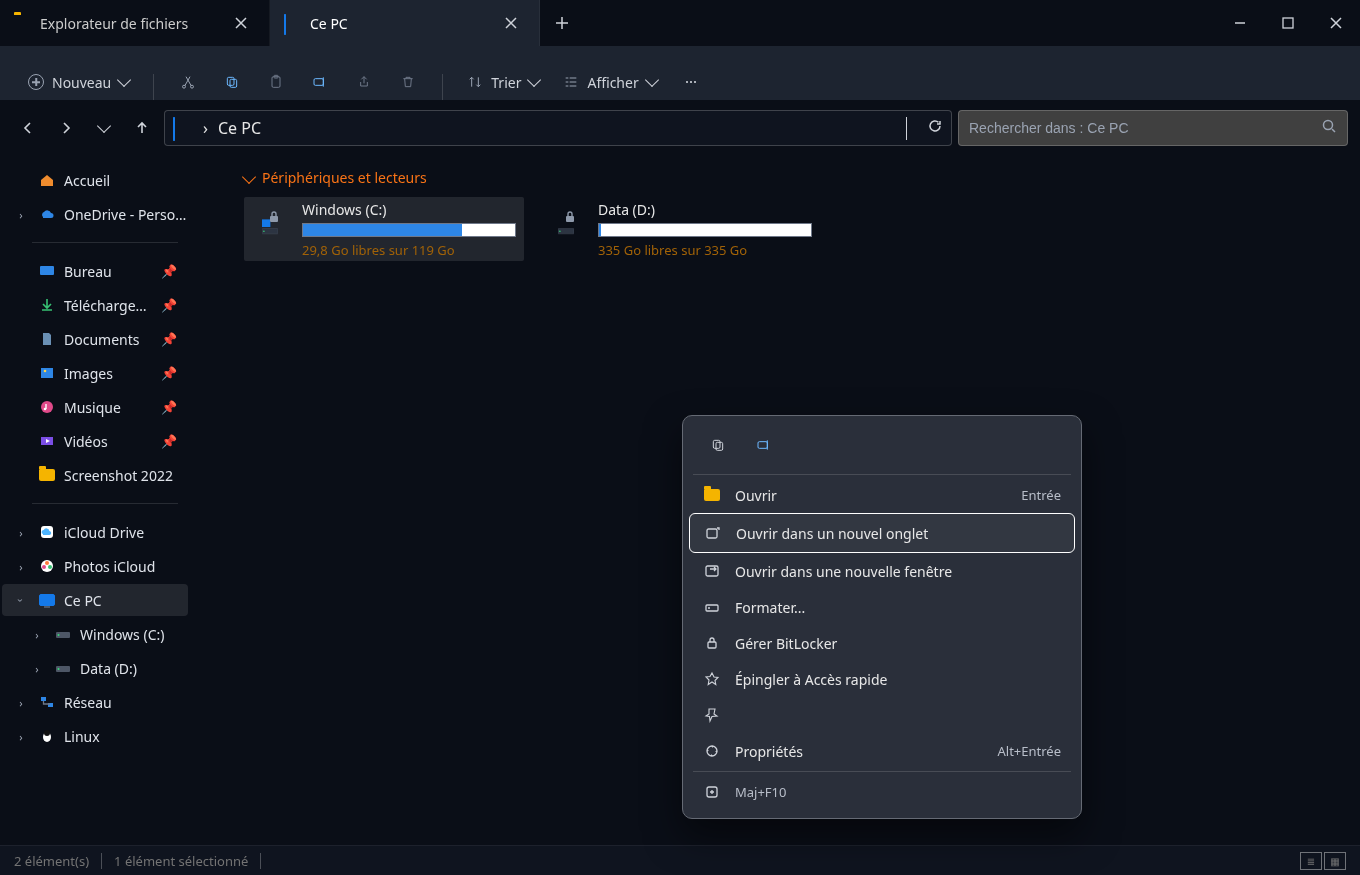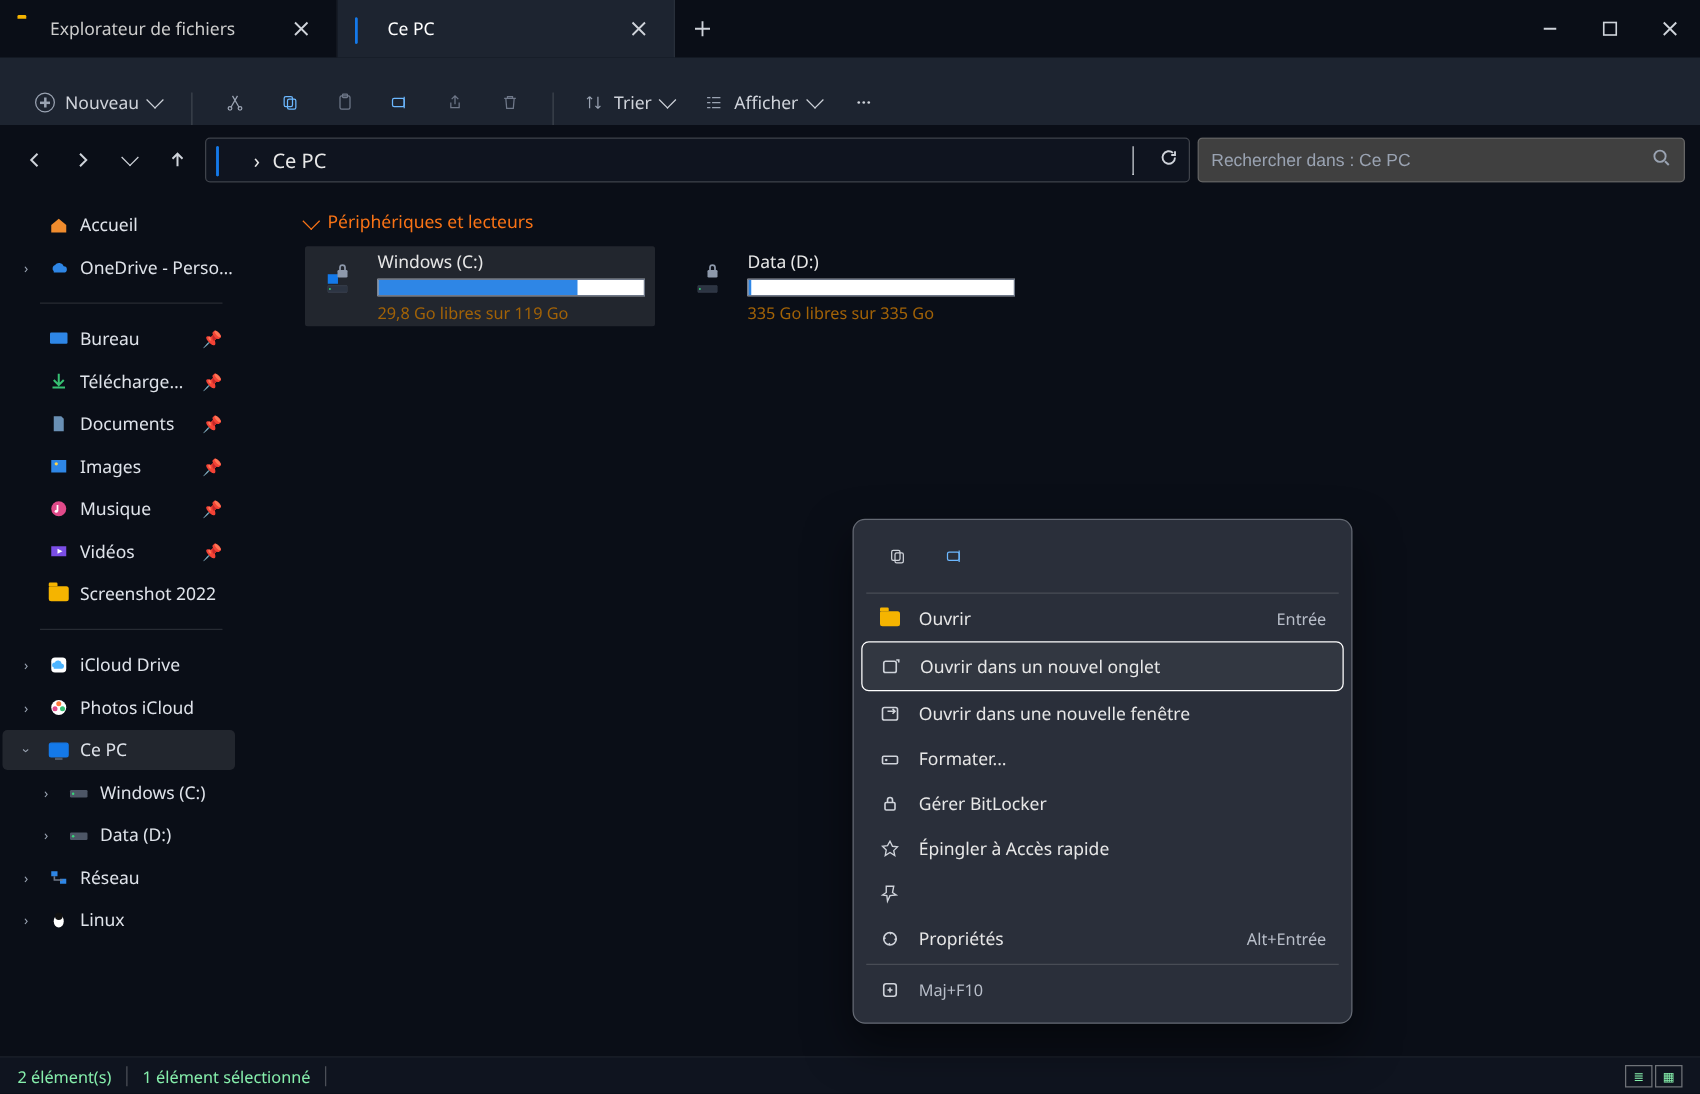--- a/index.html
+++ b/index.html
@@ -84,21 +84,21 @@
   .ctx-toprow { display:flex; gap:12px; padding: 4px 18px 10px 18px; }
   .ctx-top-btn { width:34px; height:34px; display:flex; align-items:center; justify-content:center; border-radius:6px; color:#cfd3da; }
   .ctx-sep { height:1px; background: rgba(255,255,255,0.14); margin: 2px 10px; }
   .ctx-item { display:flex; align-items:center; height:36px; padding: 0 14px; gap:14px; color:#e7e7e7; font-size:14px; margin:0 6px; border-radius:6px; }
   .ctx-item.highlight { border:1.5px solid #fff; background: rgba(255,255,255,0.04); height:40px; }
   .ctx-icon { width:18px; height:18px; display:flex; align-items:center; justify-content:center; color:#cfd3da; flex:0 0 18px; }
   .ctx-label { flex:1; }
   .ctx-short { color:#b8bec9; font-size:13px; }
 
   
-  .statusbar { height:30px; background:#0f141f; display:flex; align-items:center; padding:0 14px; font-size:13px; color:#86efac; border-top:1px solid rgba(255,255,255,0.06); }
+  .statusbar { height:30px; background:#0f141f; display:flex; align-items:center; padding:0 14px; font-size:13px; color:#737373; border-top:1px solid rgba(255,255,255,0.06); }
   .status-sep { width:1px; height:16px; background:rgba(255,255,255,0.25); margin:0 12px; }
   .view-toggle { margin-left:auto; display:flex; gap:2px; }
   .view-toggle .vt { width:22px; height:18px; border:1px solid rgba(255,255,255,0.4); display:flex; align-items:center; justify-content:center; font-size:10px; }
 
   
   svg { width:16px; height:16px; }
   .lock-overlay { position:absolute; right:-2px; top:-10px; width:14px; height:14px; }
 
   
   .folder-ic { width:16px; height:12px; background:#f5b400; border-radius:1px 2px 2px 2px; position:relative; }

